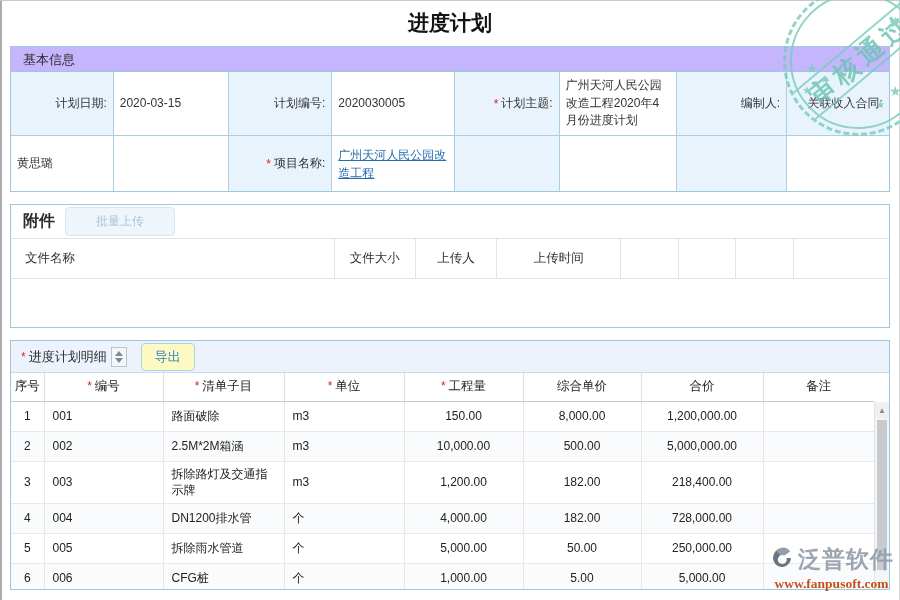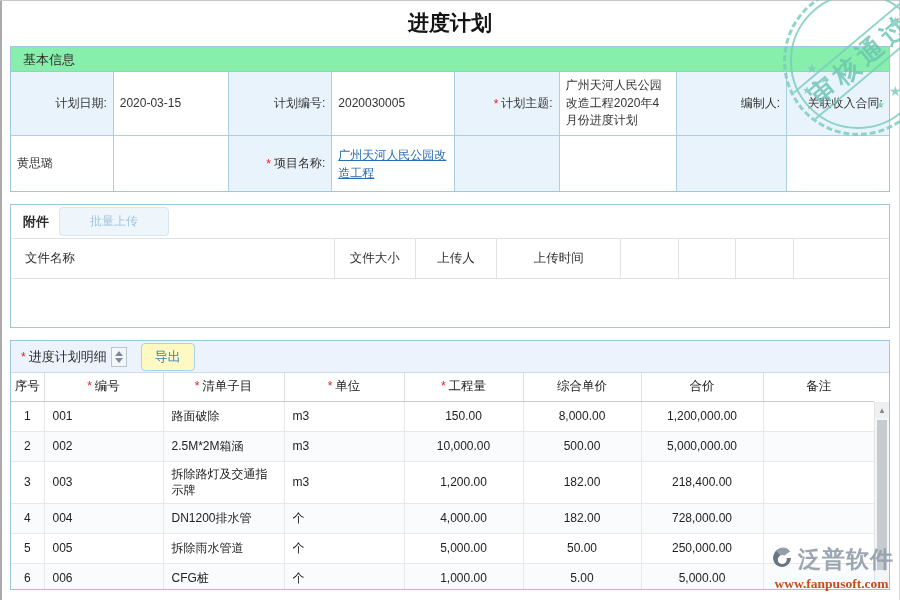--- a/index.html
+++ b/index.html
@@ -8,33 +8,33 @@
     font-family:"Liberation Sans","DejaVu Sans",sans-serif;
     background:#fff; color:#333; overflow:hidden; position:relative;
     box-shadow: inset 0 1px 0 #c9c9c9, inset 2px 0 0 #ababab, inset -1px 0 0 #d8d8d8;
   }
   .page-title { text-align:center; font-size:21px; font-weight:bold; color:#141414; padding-top:9px; height:46px; }
 
   .panel { margin:0 10px; border:1px solid #9fc7db; background:#fff; }
   .panel + .panel { margin-top:12px; }
 
   
-  .panel-bar { background:#86efac; border-bottom:1px solid #9fc7db; height:25px; line-height:25px; padding-left:12px; font-size:13px; color:#2b2b2b; }
+  .panel-bar { background:#c4b5fd; border-bottom:1px solid #9fc7db; height:25px; line-height:25px; padding-left:12px; font-size:13px; color:#2b2b2b; }
   .info-grid { display:grid; grid-template-columns:11.7% 13.1% 11.8% 14% 11.9% 13.4% 12.5% 11.6%; grid-template-rows:64px 55px; }
   .cell { border-right:1px solid #a9cfe0; border-bottom:1px solid #a9cfe0; font-size:12px; display:flex; align-items:center; }
   .cell:nth-child(8n) { border-right:none; }
   .cell:nth-child(n+9) { border-bottom:none; }
   .cell.lbl { background:#e9f3fc; justify-content:flex-end; text-align:right; padding:4px 6px; color:#333; }
   .cell.val { background:#fff; padding:4px 6px; line-height:1.45; flex-wrap:wrap; align-content:center; }
   .req { color:#e02222; margin-right:3px; font-size:12px; }
   a.plink { color:#2a6db0; line-height:1.5; }
 
   
   .attach-bar { height:33px; display:flex; align-items:center; padding-left:12px; background:#fff; }
-  .attach-title { font-size:13px; font-weight:bold; color:#2b2b2b; }
+  .attach-title { font-size:16px; font-weight:bold; color:#2b2b2b; }
   .btn-upload { margin-left:10px; font-size:12px; color:#a2c4dd; background:#eff6fb; border:1px solid #d6e6f2; border-radius:4px; padding:5px 30px; cursor:default; font-family:inherit; }
   .attach-table { display:grid; grid-template-columns:36.9% 9.2% 9.3% 14.1% 6.6% 6.5% 6.6% 10.8%; border-top:1px solid #e2e2e2; border-bottom:1px solid #e2e2e2; height:41px; }
   .attach-th { display:flex; align-items:center; justify-content:center; font-size:12.5px; color:#2f2f2f; border-right:1px solid #e2e2e2; }
   .attach-th:first-child { justify-content:flex-start; padding-left:14px; }
   .attach-th:last-child { border-right:none; }
   .attach-body { height:48px; background:#fff; }
 
   
   .detail-panel { height:250px; overflow:hidden; }
   .detail-bar { background:#ecf3fc; height:32px; display:flex; align-items:center; padding-left:10px; font-size:13px; color:#2b2b2b; border-bottom:1px solid #cadcec; }

